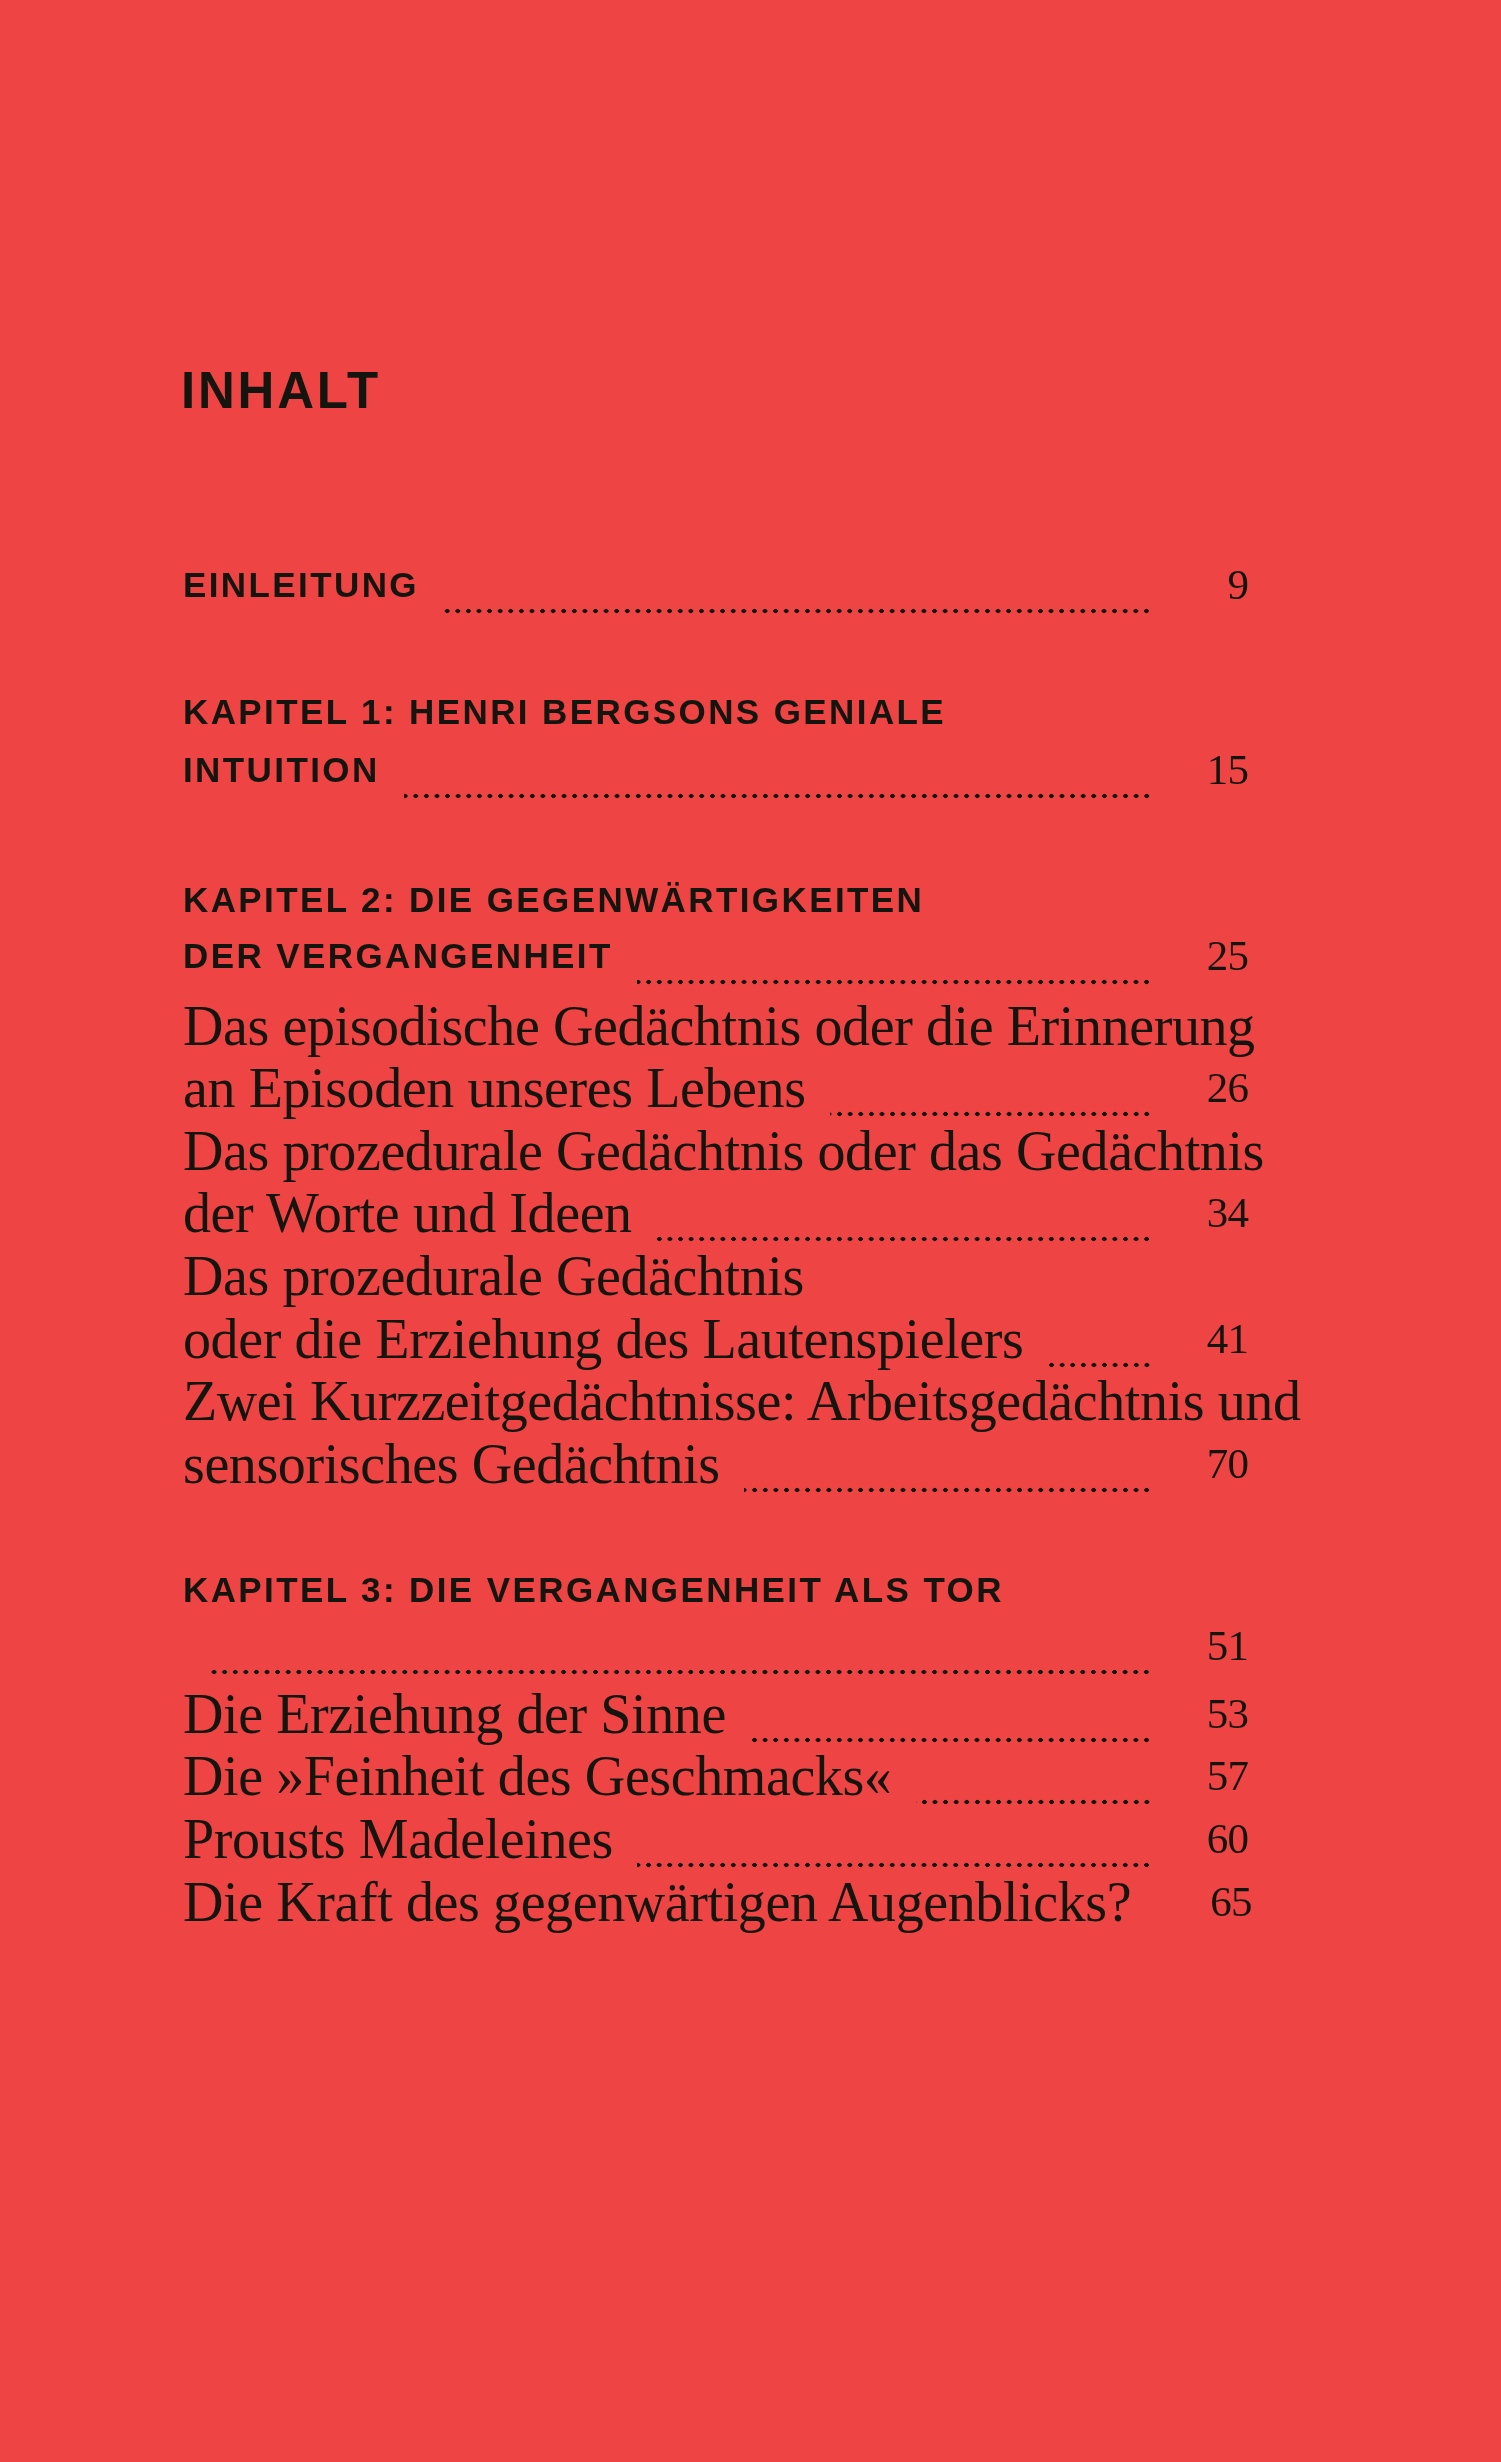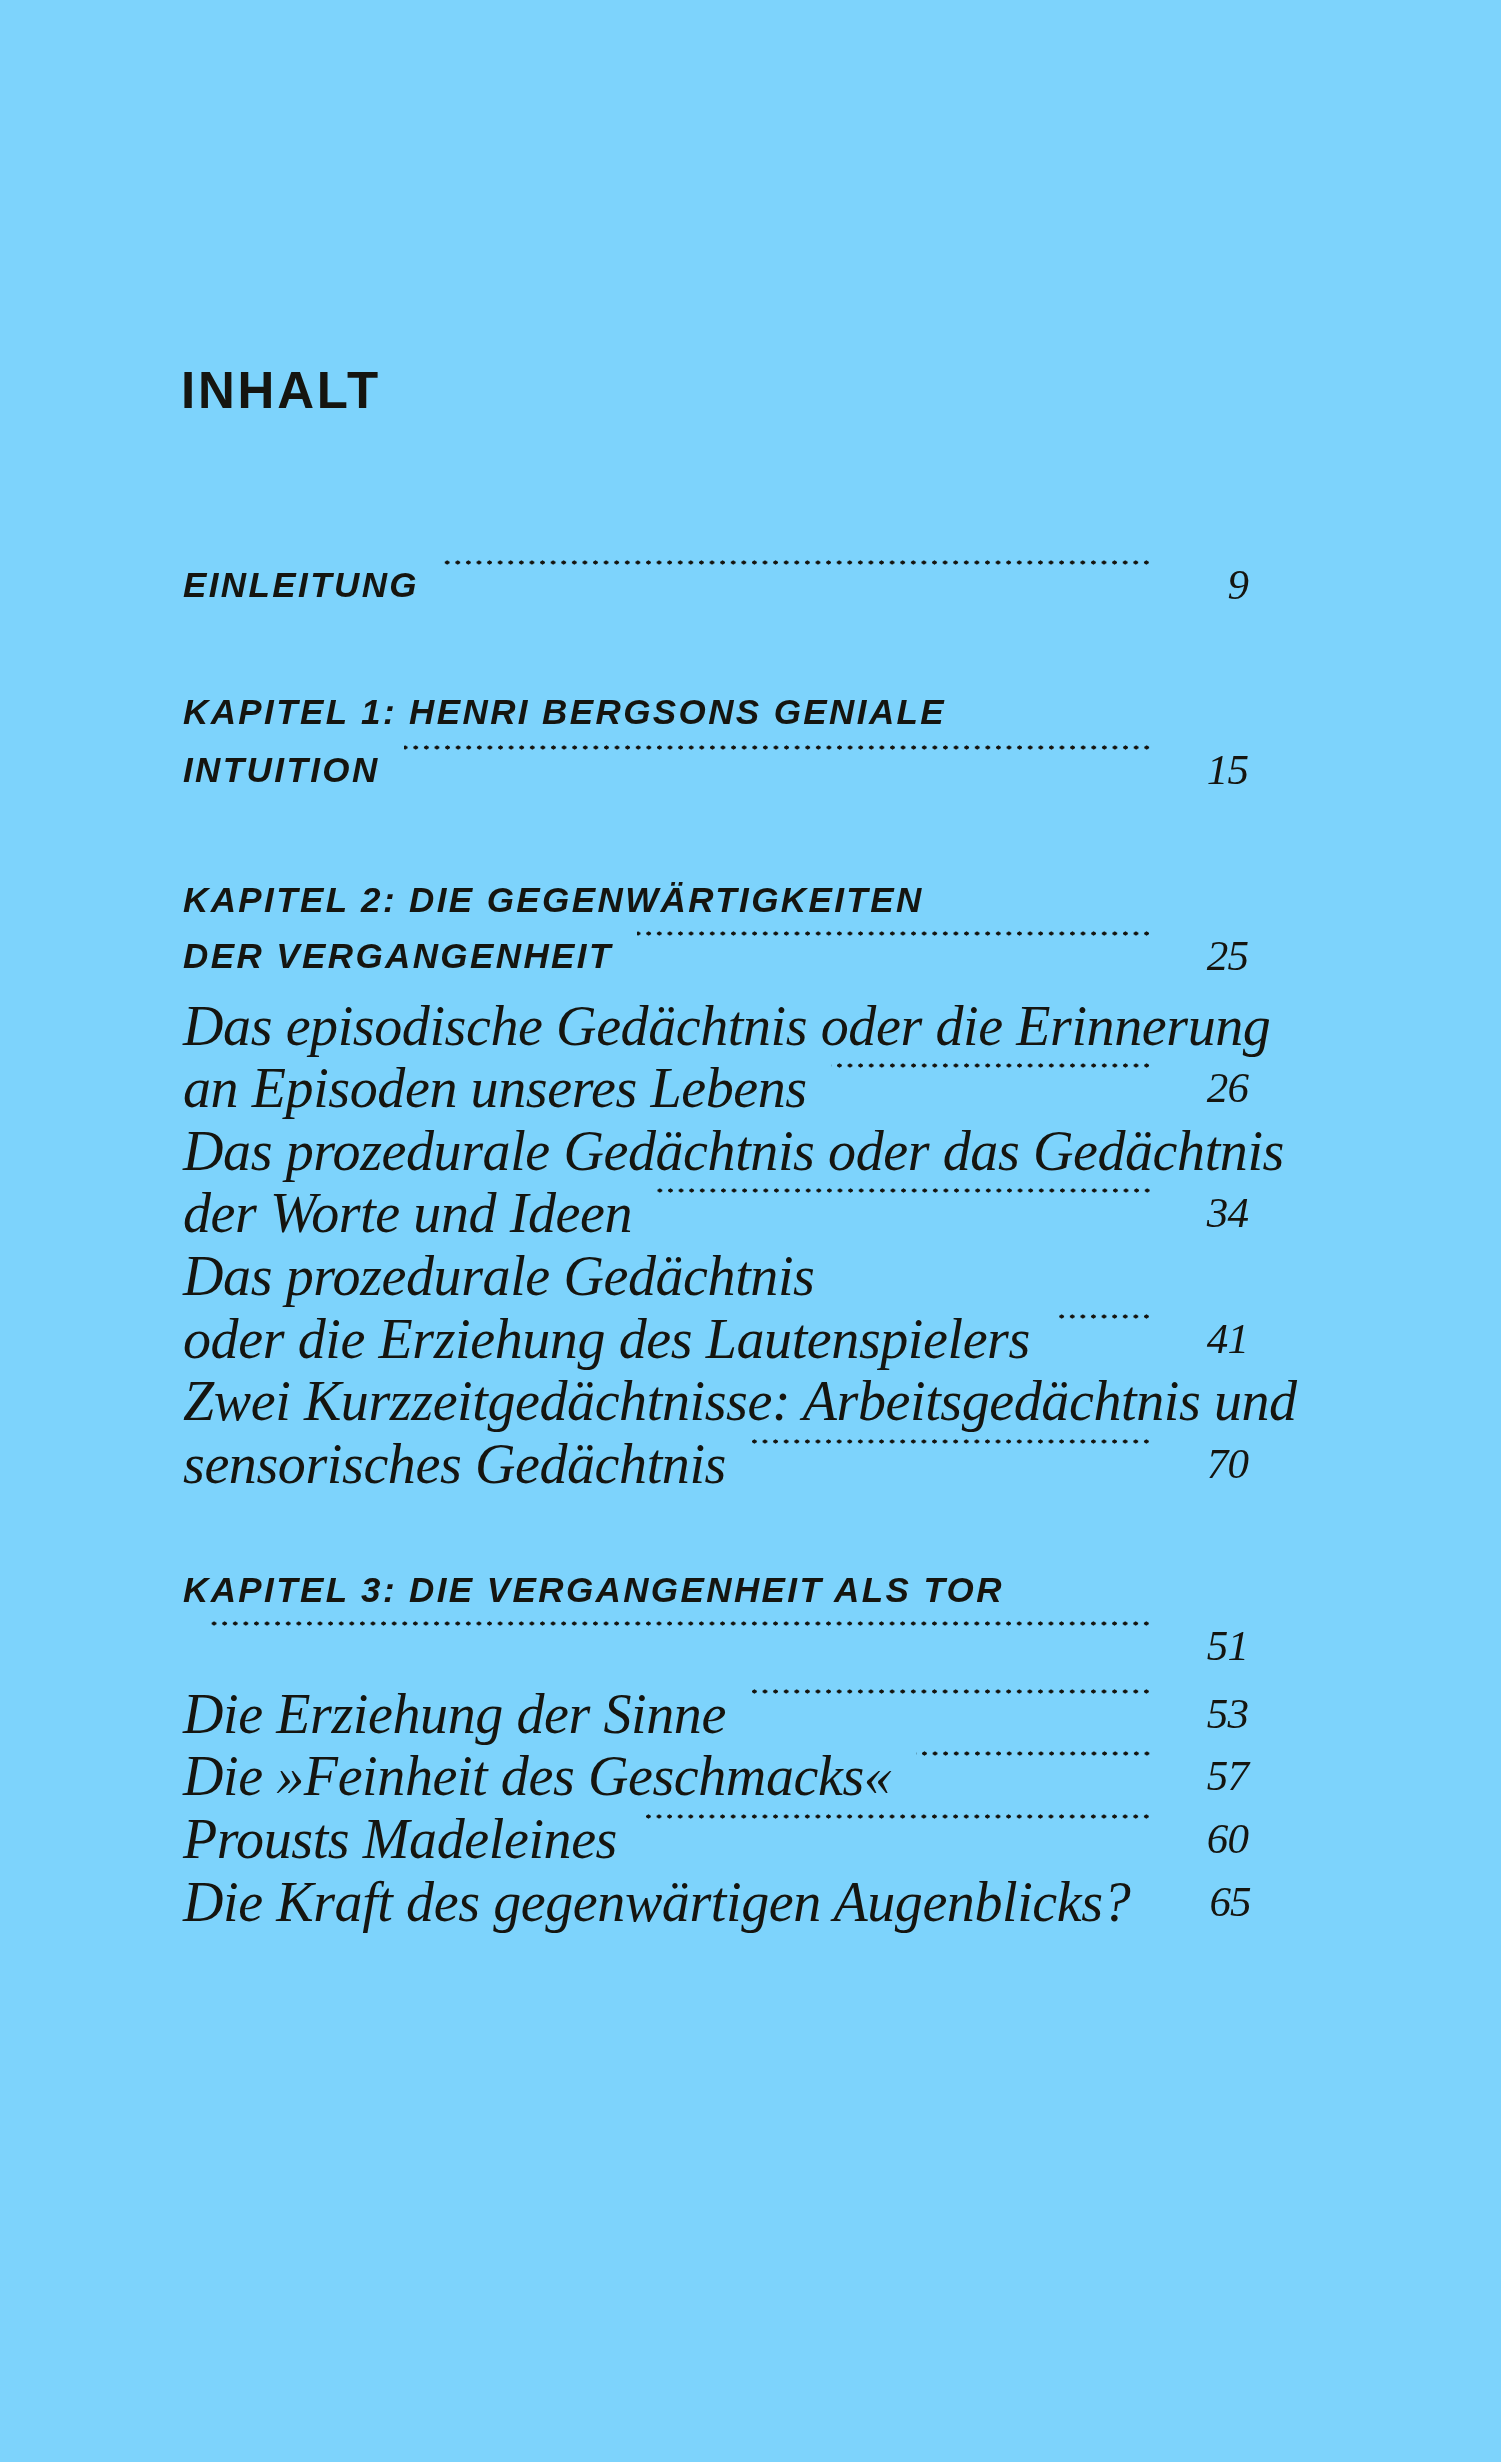--- a/index.html
+++ b/index.html
@@ -11,21 +11,21 @@
     width: 1501px;
     height: 2462px;
     position: relative;
     overflow: hidden;
     color: #151510;
   }
   .page {
     position: absolute;
     left: 0; top: 0;
     width: 1501px; height: 2462px;
-    background: #7dd3fc;
+    background: #ef4444;
   }
   .title {
     position: absolute;
     left: 181px;
     top: 362px;
     font-family: "Liberation Sans", sans-serif;
     font-weight: bold;
     font-size: 51px;
     line-height: 58px;
     letter-spacing: 2.8px;
@@ -36,22 +36,21 @@
     left: 183px;
     top: 0;
     width: 1065px;
   }
   .row {
     position: absolute;
     left: 0;
     width: 1065px;
     height: 56px;
     display: flex;
-    align-items: flex-start;
-    font-style: italic;
+    align-items: flex-end;
   }
   .row .label {
     white-space: nowrap;
     flex: 0 0 auto;
   }
   .row .leader {
     flex: 1 1 auto;
     height: 7.5px;
     margin-left: 24.4px;
     margin-right: 0;

